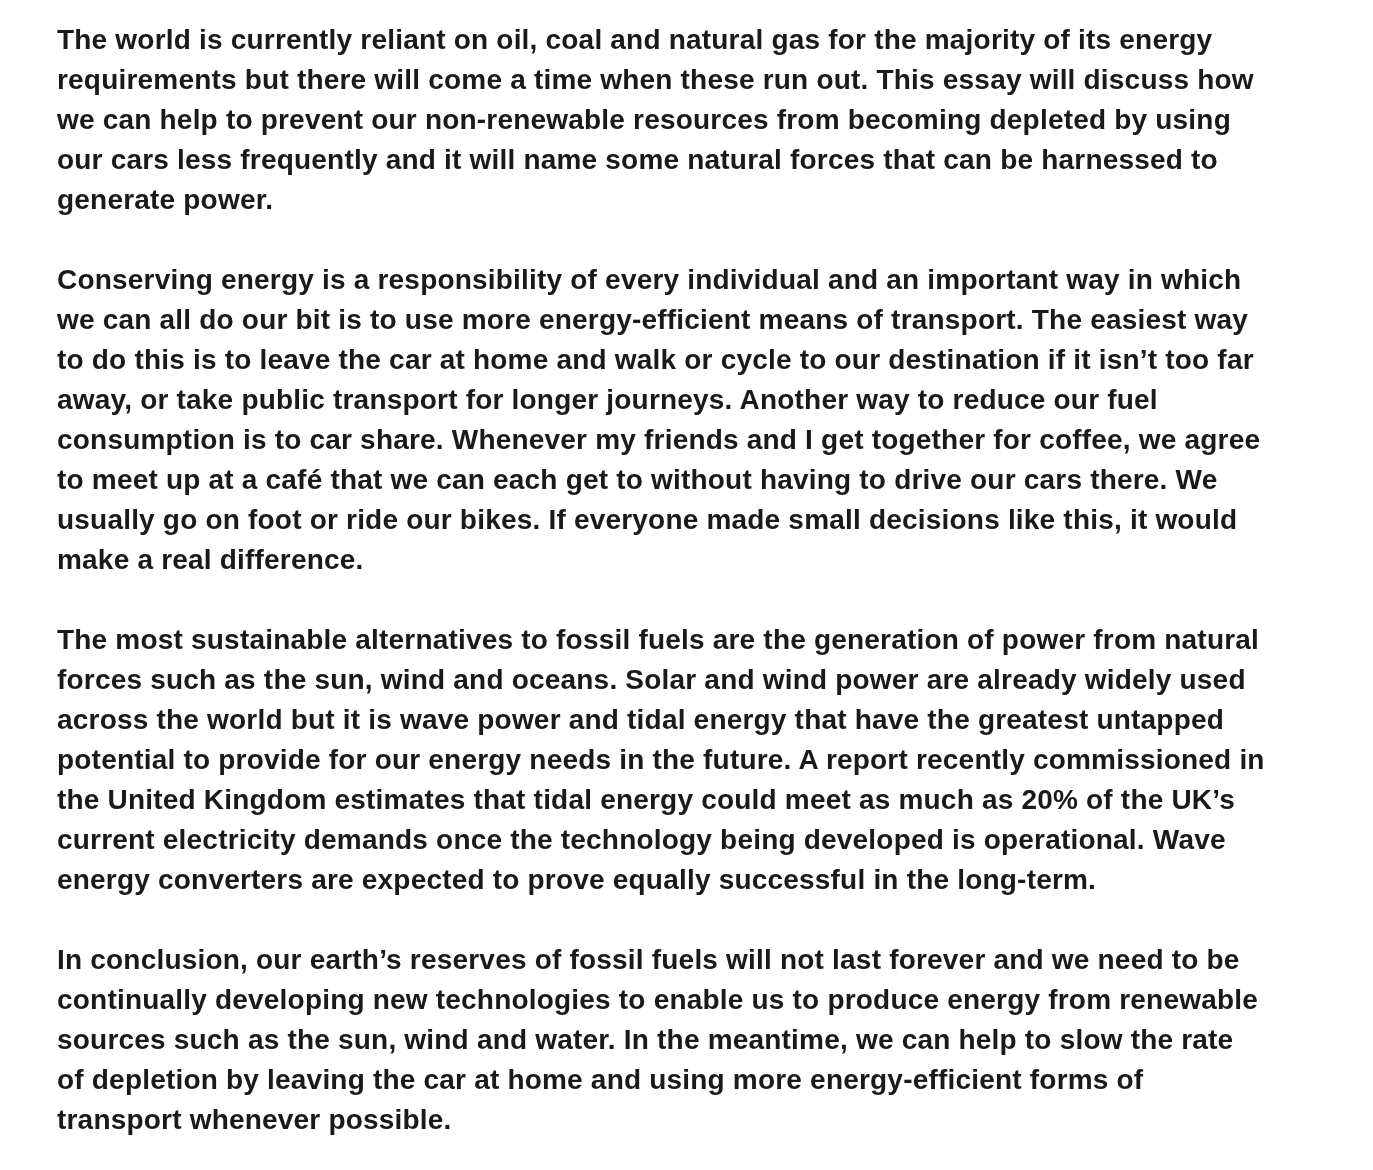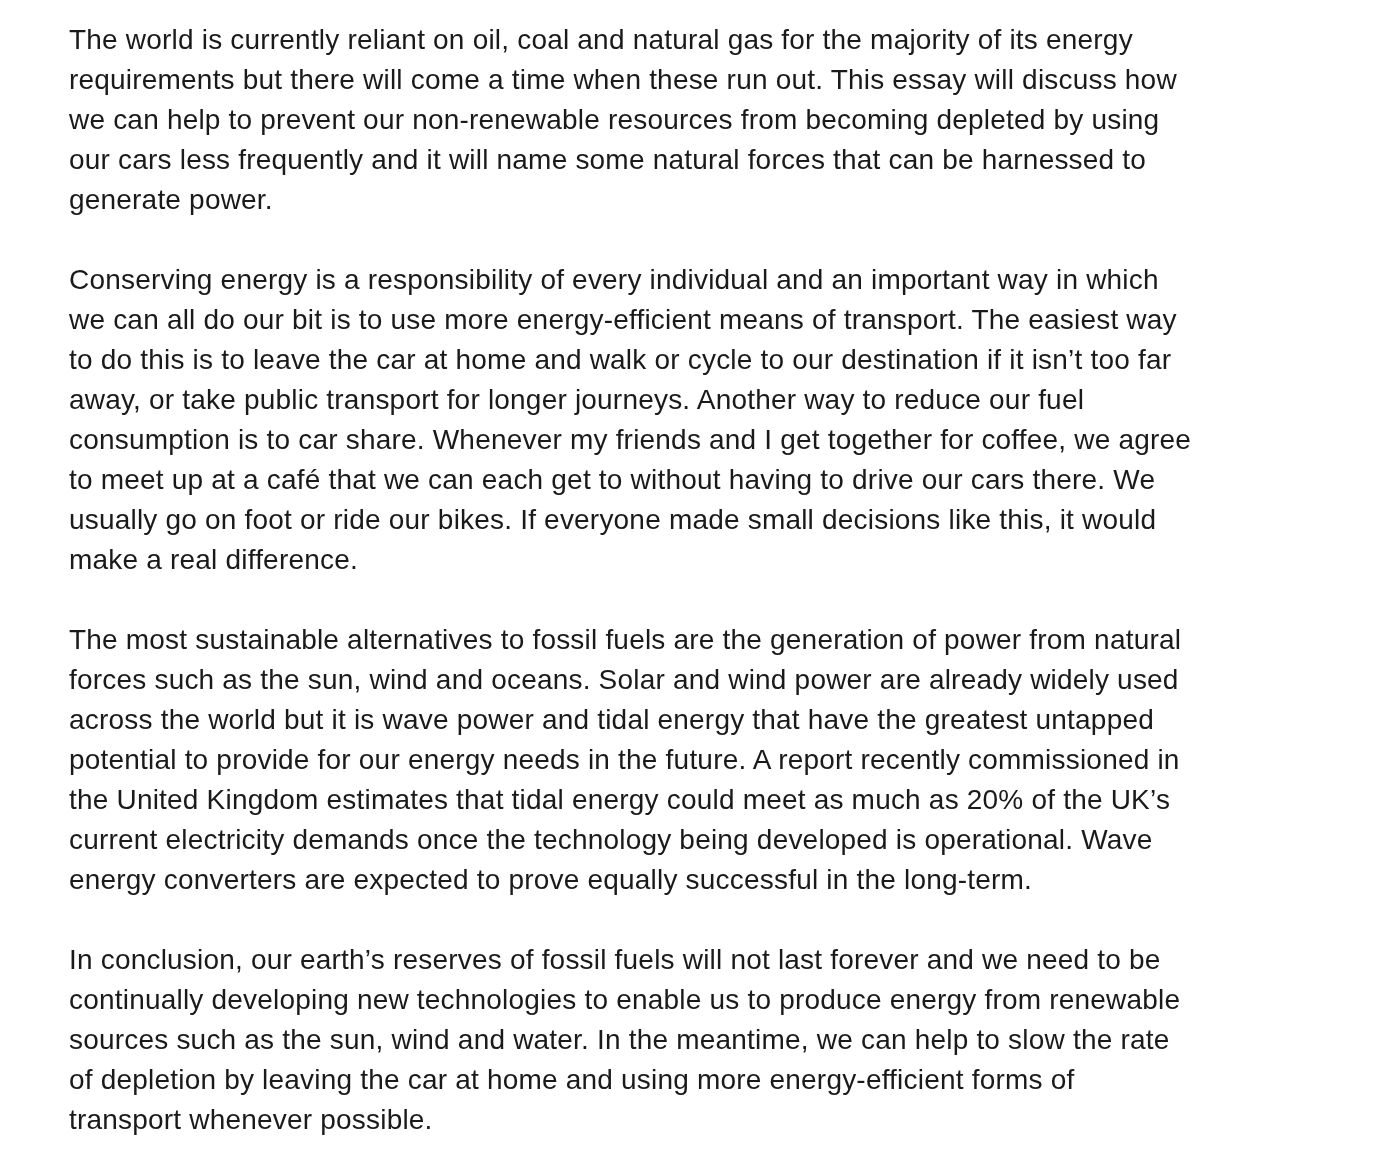--- a/index.html
+++ b/index.html
@@ -13,23 +13,23 @@
     overflow: hidden;
   }
   .essay-page {
     box-sizing: border-box;
     width: 1373px;
     height: 1170px;
     padding: 20px 10px 0 57px;
     background: #ffffff;
   }
   .essay-paragraph {
-    margin: 0 0 40px 12px;
+    margin: 0 0 40px 0;
     font-family: "Liberation Sans", "DejaVu Sans", sans-serif;
-    font-weight: 400;
+    font-weight: 700;
     font-size: 28px;
     line-height: 40px;
     color: #1a1a1a;
     letter-spacing: 0.2px;
     white-space: pre;
   }
 </style>
 </head>
 <body>
 

